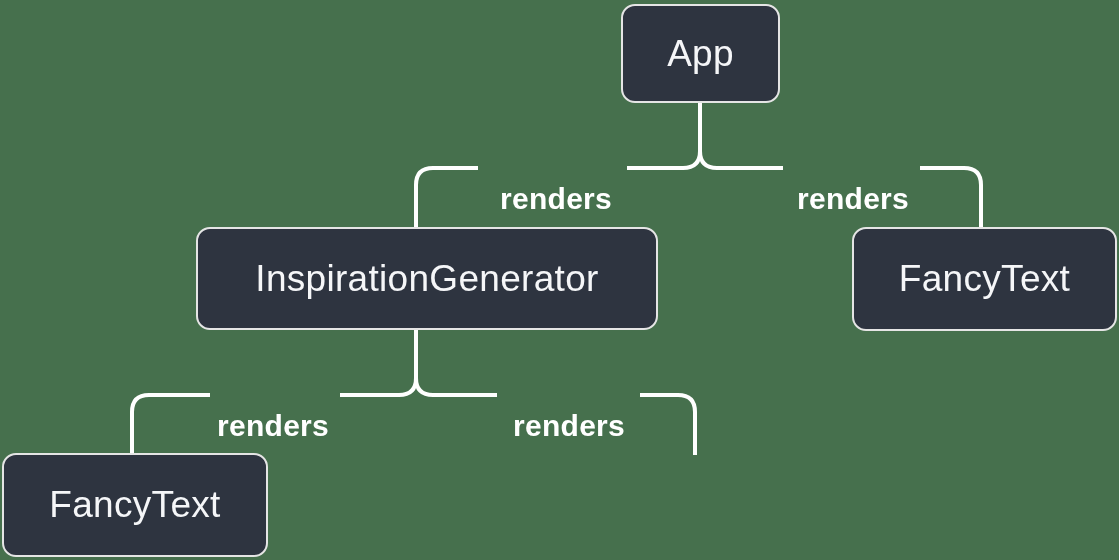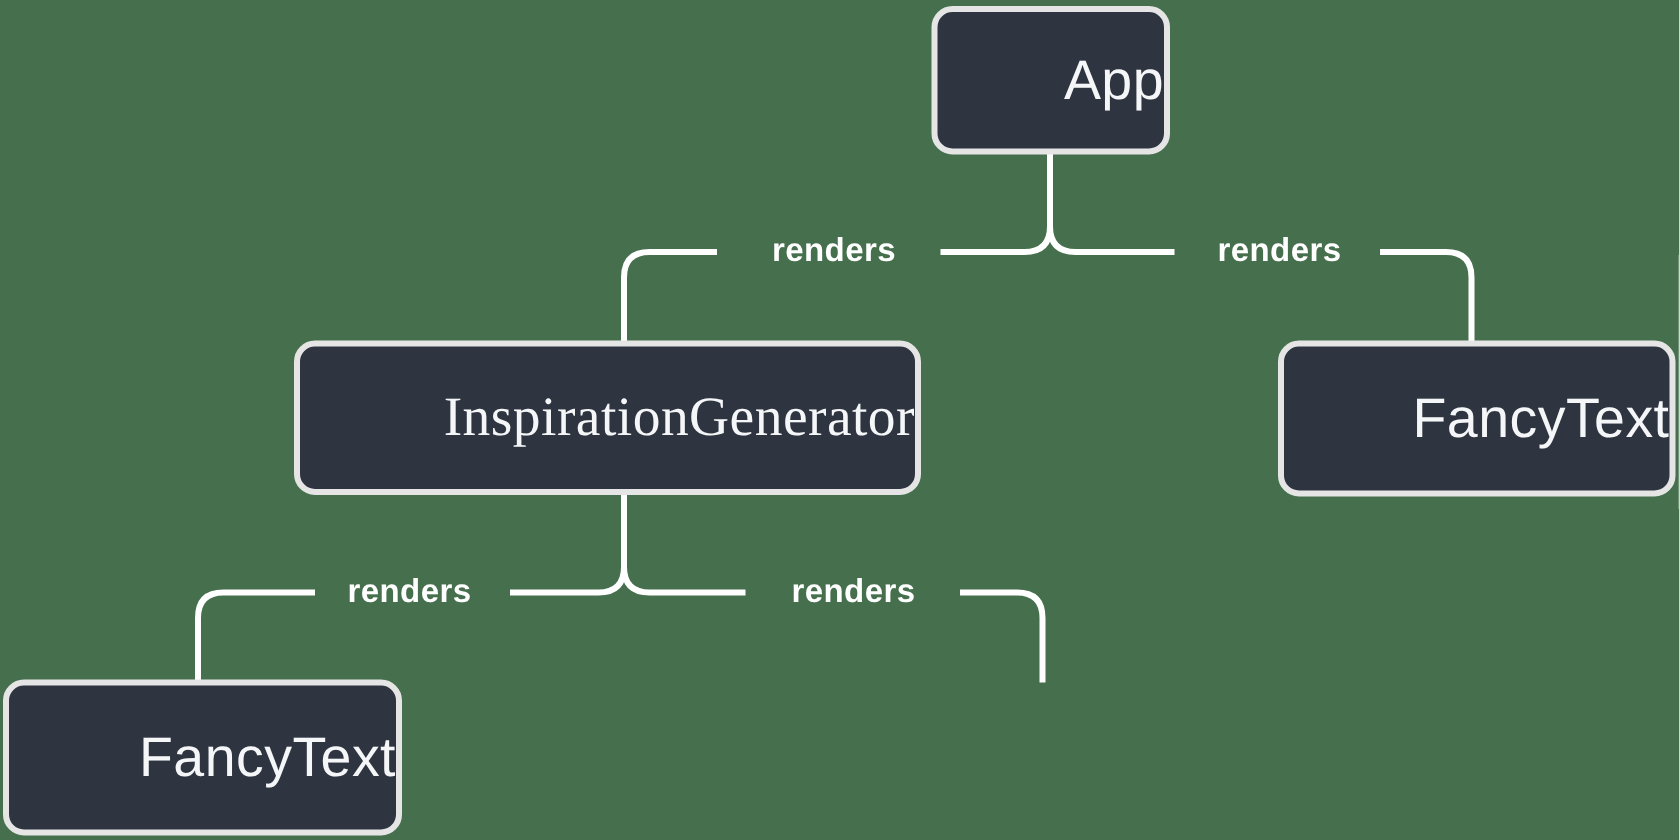--- a/index.html
+++ b/index.html
@@ -23,43 +23,44 @@
   }
   .edges-svg path {
     fill: none;
     stroke-width: 4;
     stroke-linejoin: round;
   }
   .node {
     position: absolute;
     box-sizing: border-box;
     background: #2E3440;
-    border: 4px solid #e5e5e5;
+    border: 2px solid #e5e5e5;
     border-radius: 14px;
     color: #F5F6F8;
     display: flex;
     align-items: center;
-    justify-content: flex-end;
+    justify-content: center;
     font-size: 37px;
     letter-spacing: 0.3px;
     white-space: nowrap;
   }
   .node-app            { left: 621px; top: 4px;   width: 159px; height: 99px;  }
-  .node-insp-gen       { left: 196px; top: 227px; width: 418px; height: 103px; font-family: Liberation Serif, serif; }
+  .node-insp-gen       { left: 196px; top: 227px; width: 462px; height: 103px; }
   .node-fancy-top      { left: 852px; top: 227px; width: 265px; height: 104px; }
   .node-fancy-bottom   { left: 2px;   top: 453px; width: 266px; height: 104px; }
   .node-copyright      { left: 567px; top: 453px; width: 266px; height: 104px; }
   .edge-label {
     position: absolute;
     transform: translate(-50%, -50%);
     color: #FFFFFF;
-    font-size: 22px;
+    font-size: 30px;
     font-weight: 700;
     letter-spacing: 0.3px;
     white-space: nowrap;
+    margin-top: 32px;
   }
   .edge-label-1 { left: 556px; top: 167px; }
   .edge-label-2 { left: 853px; top: 167px; }
   .edge-label-3 { left: 273px; top: 394px; }
   .edge-label-4 { left: 569px; top: 394px; }
 </style>
 </head>
 <body>
 
 <div class="stage">

